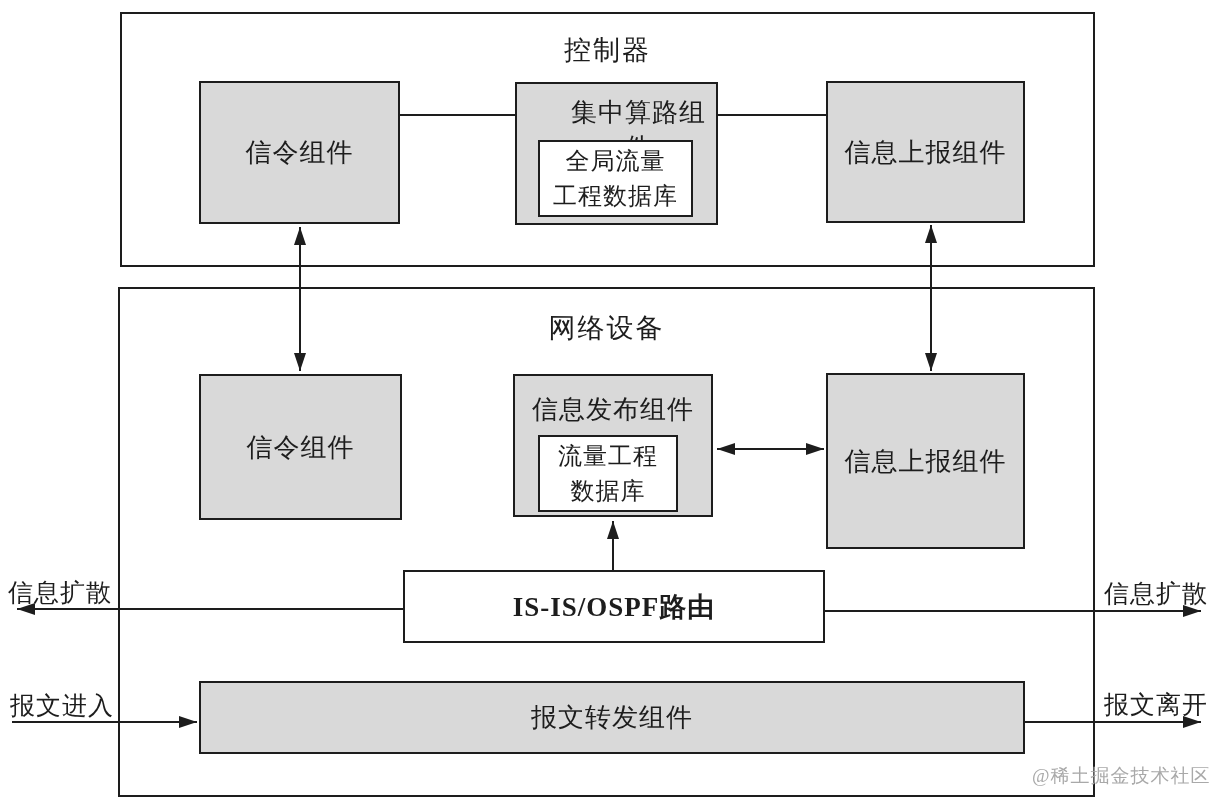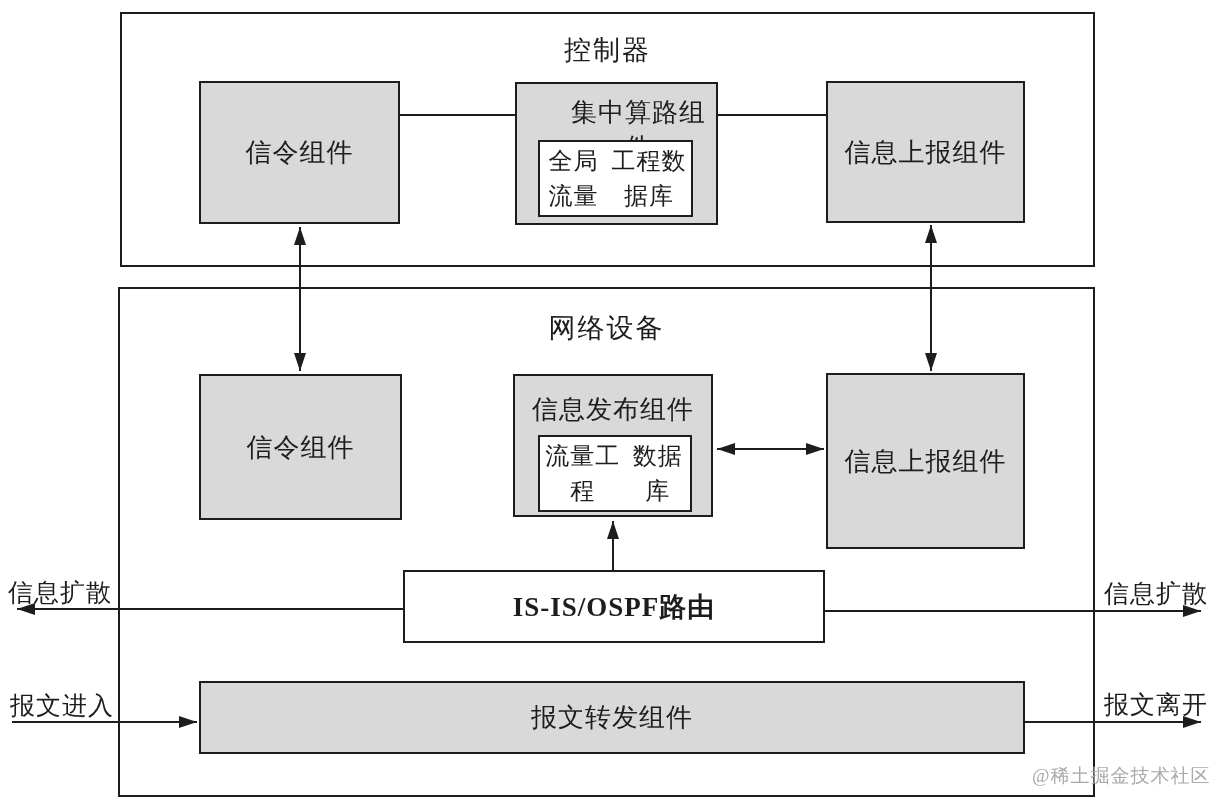--- a/index.html
+++ b/index.html
@@ -6,21 +6,21 @@
   .canvas {
     position:relative; width:1216px; height:808px; background:#ffffff;
     font-family:"Liberation Serif","DejaVu Serif",serif; color:#1d1d1d;
     overflow:hidden;
   }
   .abs { position:absolute; box-sizing:border-box; }
   .outline { border:2px solid #1d1d1d; background:#ffffff; }
   .node { border:2px solid #1d1d1d; background:#d9d9d9; }
   .inner-db { border:2px solid #1d1d1d; background:#ffffff; }
   .center { display:flex; align-items:center; justify-content:center; }
-  .col { display:flex; align-items:center; justify-content:center; }
+  .col { display:flex; flex-direction:column; align-items:center; justify-content:center; }
   .node-label { font-size:26px; letter-spacing:1px; }
   .section-title { position:absolute; left:0; width:100%; text-align:center; font-size:27px; letter-spacing:2px; }
   .db-text { font-size:24px; line-height:35px; text-align:center; letter-spacing:1px; }
   .pce-title { text-align:center; font-size:26px; letter-spacing:1px; }
   .edge-label { position:absolute; font-size:25px; letter-spacing:1px; white-space:nowrap; }
   .routing-label { font-size:27px; letter-spacing:1px;font-weight:bold; }
   .watermark { position:absolute; font-size:19px; color:#a9a9a9; letter-spacing:1px; white-space:nowrap; }
   svg.links { position:absolute; left:0; top:0; pointer-events:none; }
   svg.links line { stroke:#1d1d1d; stroke-width:2; }
 </style>
@@ -52,21 +52,21 @@
   <div class="abs node center" style="left:826px; top:81px; width:199px; height:142px;">
     <span class="node-label">信息上报组件</span>
   </div>
 
   <div class="abs node center" style="left:199px; top:374px; width:203px; height:146px;">
     <span class="node-label">信令组件</span>
   </div>
 
   <div class="abs node" style="left:513px; top:374px; width:200px; height:143px;">
     <div class="pce-title" style="margin-top:16px;">信息发布组件</div>
-    <div class="abs inner-db col" style="left:23px; top:59px; width:154px; height:77px;">
+    <div class="abs inner-db col" style="left:23px; top:59px; width:140px; height:77px;">
       <span class="db-text">流量工程</span>
       <span class="db-text">数据库</span>
     </div>
   </div>
 
   <div class="abs node center" style="left:826px; top:373px; width:199px; height:176px;">
     <span class="node-label">信息上报组件</span>
   </div>
 
   <div class="abs outline center" style="left:403px; top:570px; width:422px; height:73px;">

